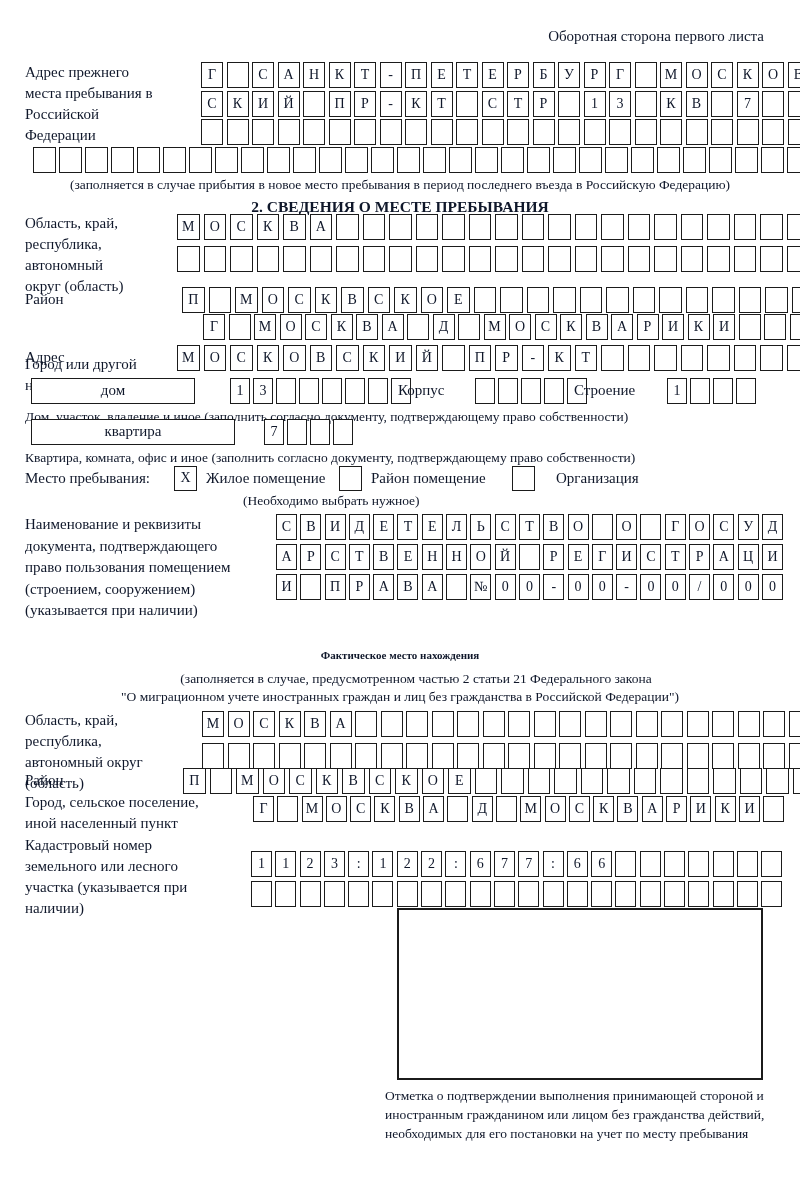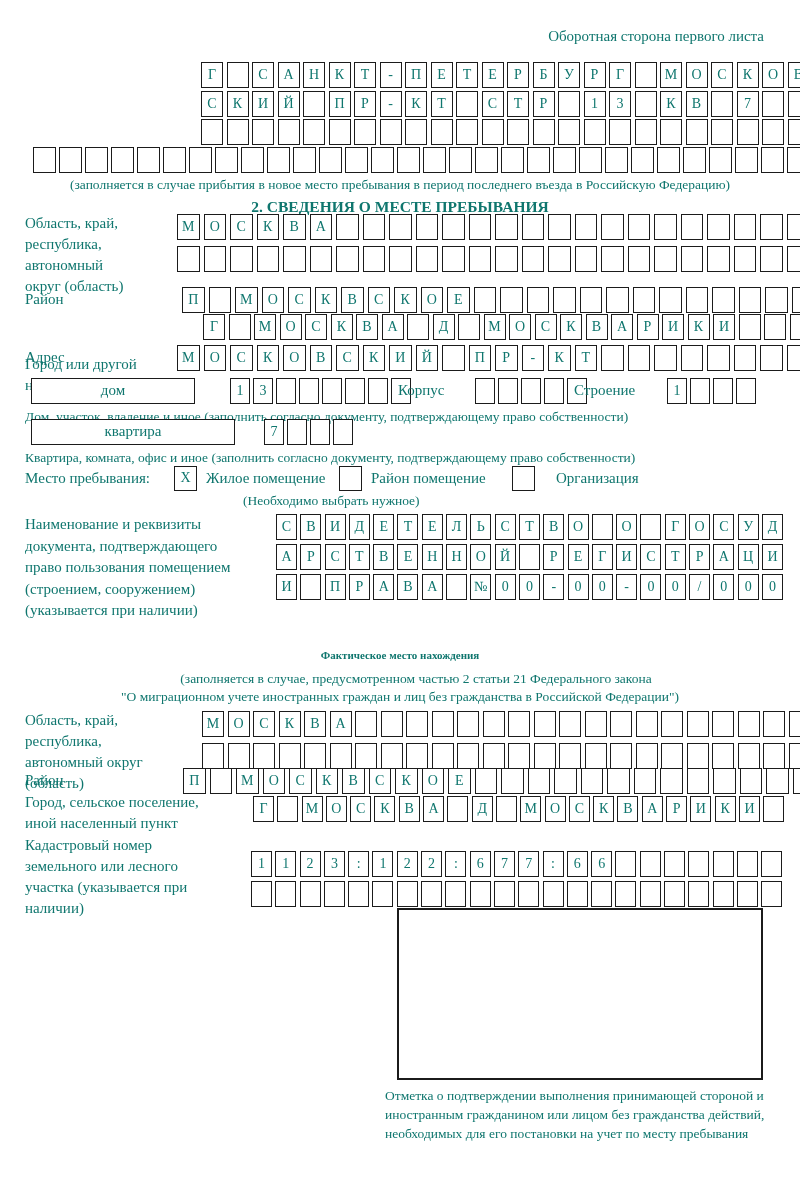--- a/index.html
+++ b/index.html
@@ -1,17 +1,17 @@
 <!DOCTYPE html>
 <html><head>
 <meta charset="utf-8">
 <style>
   html,body{margin:0;padding:0;background:#fff;}
   .page{position:relative;width:800px;height:1180px;background:#fff;
-        font-family:"Liberation Serif","DejaVu Serif",serif;color:#0f766e;overflow:hidden;}
+        font-family:"Liberation Serif","DejaVu Serif",serif;color:#0f172a;overflow:hidden;}
   .abs{position:absolute;}
   .lbl{font-size:15px;line-height:21px;}
   .note{font-size:13.5px;line-height:18px;}
   .ctr{left:0;width:800px;text-align:center;}
   .bold{font-weight:bold;}
   .cells{position:absolute;white-space:nowrap;margin-left:23px;}
   .cell{display:inline-block;box-sizing:border-box;width:22px;height:26px;
         border:1.6px solid #1b1b1b;margin-right:3.5px;text-align:center;
         font-size:14px;line-height:23px;vertical-align:top;background:#fff;}
   .p265 .cell{width:22.5px;margin-right:4px;}
@@ -24,20 +24,21 @@
         text-align:center;font-size:14px;line-height:22px;background:#fff;}
   .stamp{position:absolute;box-sizing:border-box;border:2px solid #1b1b1b;background:#fff;}
 </style>
 </head>
 <body>
 
 <div class="page">
 
   <div class="abs lbl" style="top:26px;right:36px;">Оборотная сторона первого листа</div>
 
+  <div class="abs lbl" style="left:25px;top:62px;width:138px;">Адрес прежнего места пребывания в Российской Федерации</div>
   <div class="cells" style="left:178px;top:62px;"><span class="cell">Г</span><span class="cell"></span><span class="cell">С</span><span class="cell">А</span><span class="cell">Н</span><span class="cell">К</span><span class="cell">Т</span><span class="cell">-</span><span class="cell">П</span><span class="cell">Е</span><span class="cell">Т</span><span class="cell">Е</span><span class="cell">Р</span><span class="cell">Б</span><span class="cell">У</span><span class="cell">Р</span><span class="cell">Г</span><span class="cell"></span><span class="cell">М</span><span class="cell">О</span><span class="cell">С</span><span class="cell">К</span><span class="cell">О</span><span class="cell">В</span></div>
   <div class="cells" style="left:178px;top:91px;"><span class="cell">С</span><span class="cell">К</span><span class="cell">И</span><span class="cell">Й</span><span class="cell"></span><span class="cell">П</span><span class="cell">Р</span><span class="cell">-</span><span class="cell">К</span><span class="cell">Т</span><span class="cell"></span><span class="cell">С</span><span class="cell">Т</span><span class="cell">Р</span><span class="cell"></span><span class="cell">1</span><span class="cell">3</span><span class="cell"></span><span class="cell">К</span><span class="cell">В</span><span class="cell"></span><span class="cell">7</span><span class="cell"></span><span class="cell"></span></div>
   <div class="cells" style="left:178px;top:119px;"><span class="cell"></span><span class="cell"></span><span class="cell"></span><span class="cell"></span><span class="cell"></span><span class="cell"></span><span class="cell"></span><span class="cell"></span><span class="cell"></span><span class="cell"></span><span class="cell"></span><span class="cell"></span><span class="cell"></span><span class="cell"></span><span class="cell"></span><span class="cell"></span><span class="cell"></span><span class="cell"></span><span class="cell"></span><span class="cell"></span><span class="cell"></span><span class="cell"></span><span class="cell"></span><span class="cell"></span></div>
   <div class="cells p26" style="left:10px;top:147px;"><span class="cell"></span><span class="cell"></span><span class="cell"></span><span class="cell"></span><span class="cell"></span><span class="cell"></span><span class="cell"></span><span class="cell"></span><span class="cell"></span><span class="cell"></span><span class="cell"></span><span class="cell"></span><span class="cell"></span><span class="cell"></span><span class="cell"></span><span class="cell"></span><span class="cell"></span><span class="cell"></span><span class="cell"></span><span class="cell"></span><span class="cell"></span><span class="cell"></span><span class="cell"></span><span class="cell"></span><span class="cell"></span><span class="cell"></span><span class="cell"></span><span class="cell"></span><span class="cell"></span><span class="cell"></span></div>
   <div class="abs note ctr" style="top:176px;">(заполняется в случае прибытия в новое место пребывания в период последнего въезда в Российскую Федерацию)</div>
 
   <div class="abs lbl ctr bold" style="top:196px;font-size:15.5px;">2. СВЕДЕНИЯ О МЕСТЕ ПРЕБЫВАНИЯ</div>
 
   <div class="abs lbl" style="left:25px;top:213px;width:112px;">Область, край, республика, автономный округ (область)</div>
   <div class="cells p265" style="left:154px;top:214px;"><span class="cell">М</span><span class="cell">О</span><span class="cell">С</span><span class="cell">К</span><span class="cell">В</span><span class="cell">А</span><span class="cell"></span><span class="cell"></span><span class="cell"></span><span class="cell"></span><span class="cell"></span><span class="cell"></span><span class="cell"></span><span class="cell"></span><span class="cell"></span><span class="cell"></span><span class="cell"></span><span class="cell"></span><span class="cell"></span><span class="cell"></span><span class="cell"></span><span class="cell"></span><span class="cell"></span><span class="cell"></span></div>

